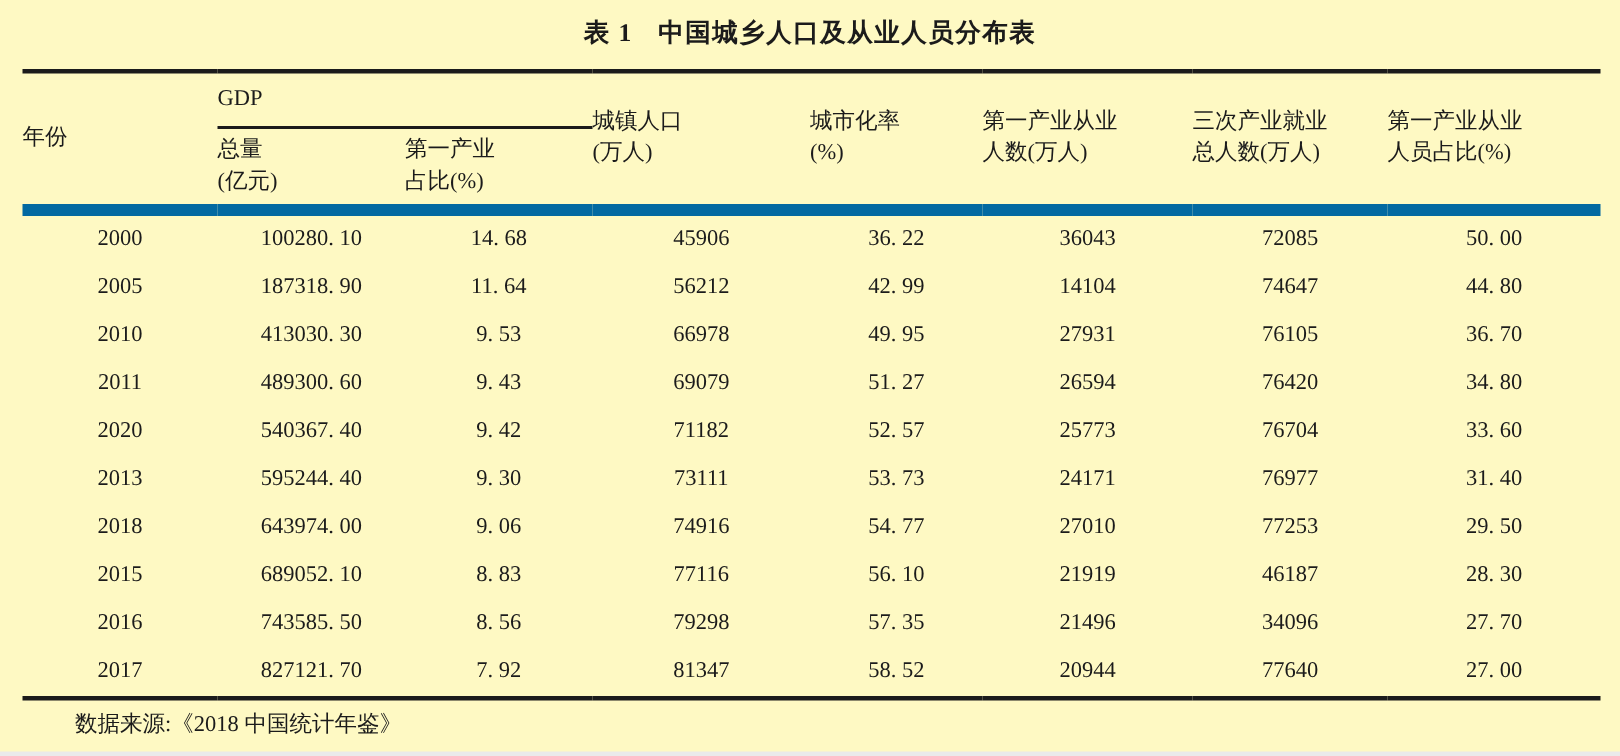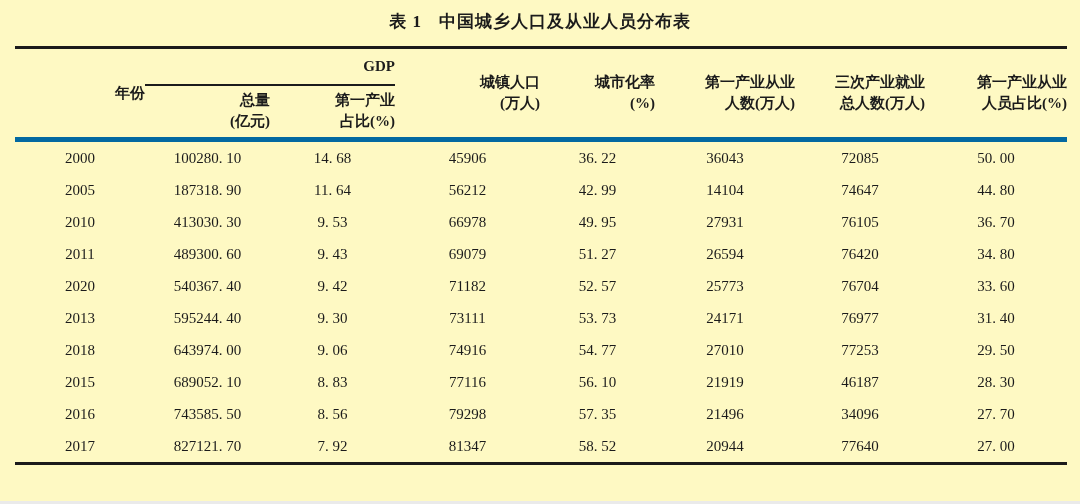--- a/index.html
+++ b/index.html
@@ -27,38 +27,38 @@
     position: absolute;
     top: 46px;
     left: 15px;
     width: 1052px;
     border-collapse: collapse;
     border-top: 3px solid #1b1b1b;
     border-bottom: 3px solid #1b1b1b;
     table-layout: fixed;
   }
   thead th {
-    font-weight: bold;
+    font-weight: normal;
     font-size: 15px;
     line-height: 21px;
-    text-align: right;
+    text-align: left;
     vertical-align: middle;
     padding: 0;
   }
   tr.group-row { height: 37px; }
   tr.sub-row   { height: 55px; }
   th.gdp-group { border-bottom: 2px solid #1b1b1b; }
   tbody td {
     height: 32px;
     text-align: center;
     vertical-align: middle;
     font-size: 15px;
     padding: 0;
   }
-  tbody tr:first-child td { border-top: 5px solid #0369a1; }
+  tbody tr:first-child td { border-top: 8px solid #0369a1; }
   .source-note {
     position: absolute;
     top: 473px;
     left: 50px;
     font-size: 15px;
   }
   .scan-edge {
     position: absolute;
     left: 0;
     bottom: 0;
@@ -224,15 +224,16 @@
           <td>7. 92</td>
           <td>81347</td>
           <td>58. 52</td>
           <td>20944</td>
           <td>77640</td>
           <td>27. 00</td>
         </tr>
       </tbody>
   </table>
 
+  <div class="source-note">数据来源:《2018 中国统计年鉴》</div>
 
   <div class="scan-edge"></div>
 </div>
 
 </body></html>

